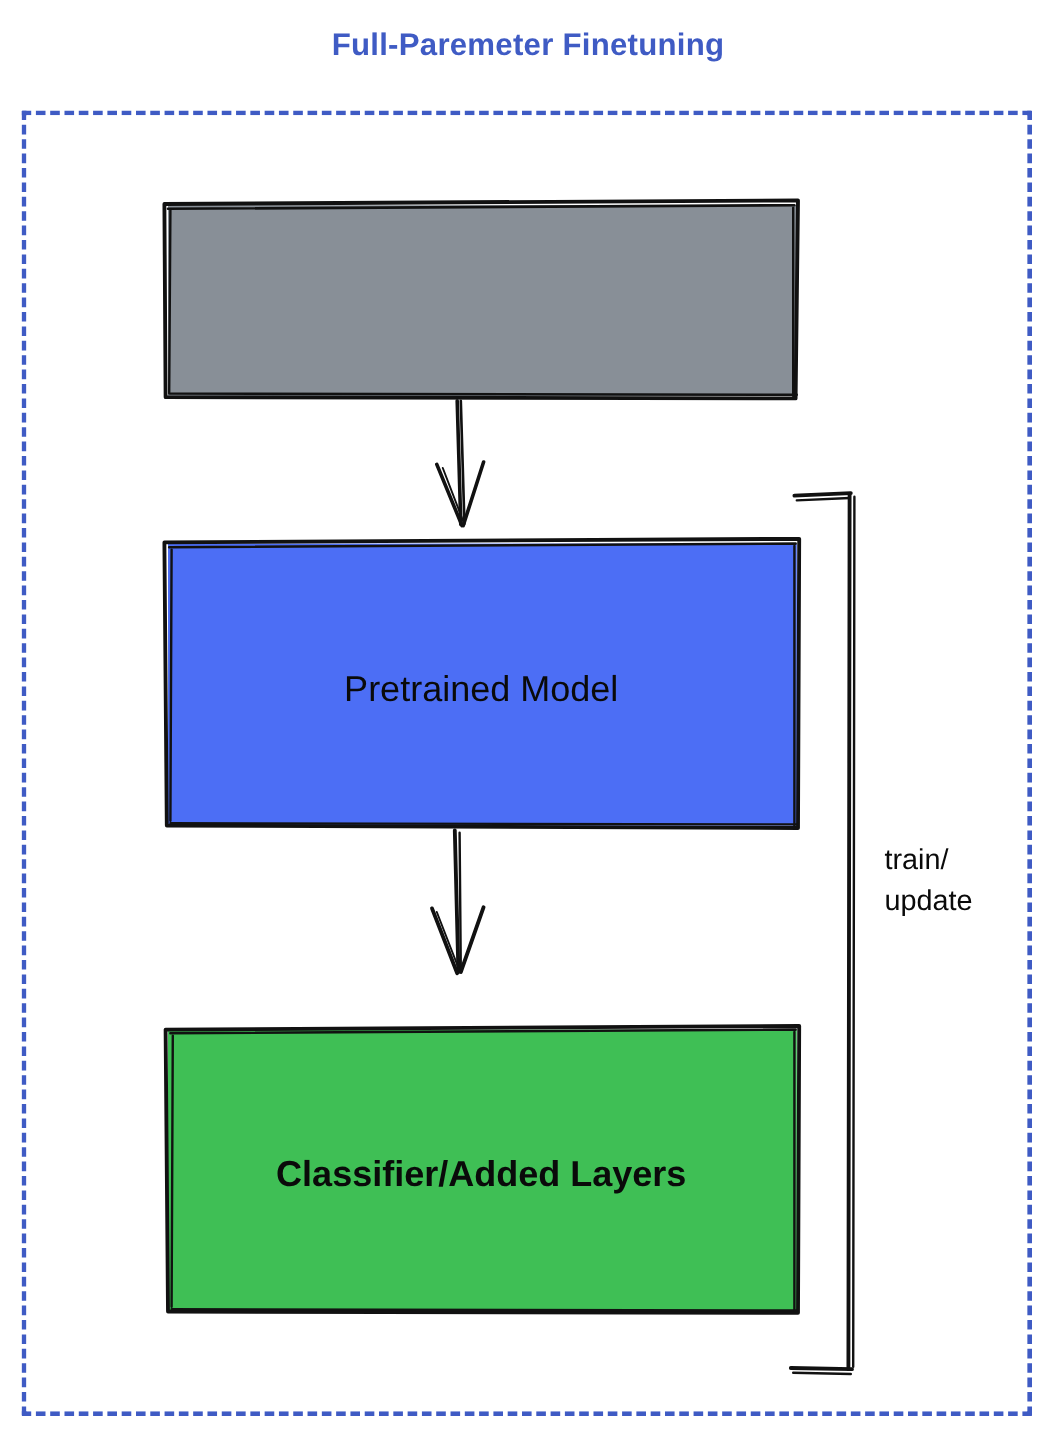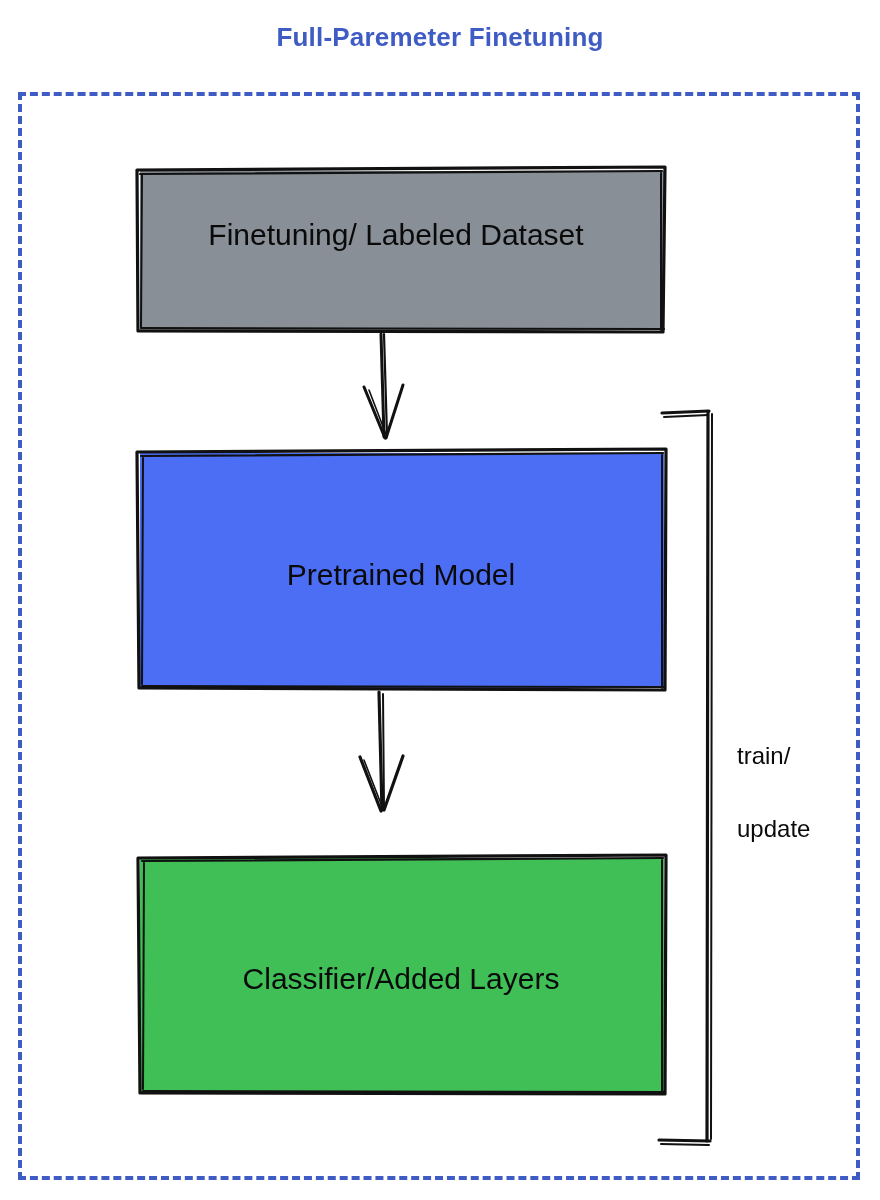--- a/index.html
+++ b/index.html
@@ -77,33 +77,34 @@
     left: 137px;
     top: 558px;
     width: 528px;
     text-align: center;
   }
   .label-classifier {
     left: 137px;
     top: 962px;
     width: 528px;
     text-align: center;
+    font-weight: bold;
   }
 
   
   .edge-label {
     position: absolute;
     left: 737px;
     top: 700px;
     font-size: 24px;
     color: #0a0a0a;
     line-height: 1.42;
     white-space: nowrap;
   }
-  .edge-label div { display: block; margin-top: 39px; }
+  .edge-label div { display: block; }
 </style>
 </head>
 <body>
 
 <div id="diagram-root">
 
   <div class="title">Full-Paremeter Finetuning</div>
 
   <div class="outer-frame"></div>
 
@@ -160,21 +161,20 @@
 
       <path d="M708 412 L707 1141" fill="none" stroke="#111111" stroke-width="3.2" stroke-linecap="round"></path>
       <path d="M712 414 L711 1139" fill="none" stroke="#111111" stroke-width="2" stroke-linecap="round"></path>
 
       <path d="M659 1140 L710 1141" fill="none" stroke="#111111" stroke-width="3.2" stroke-linecap="round"></path>
       <path d="M661 1144 L709 1145" fill="none" stroke="#111111" stroke-width="2" stroke-linecap="round"></path>
     </g>
 
   </svg>
 
-  <div class="node-label label-dataset">Finetuning/ Labeled Dataset</div>
 
   <div class="node-label label-pretrained">Pretrained Model</div>
 
   <div class="node-label label-classifier">Classifier/Added Layers</div>
 
   <div class="edge-label">
     <div>train/</div>
     <div>update</div>
   </div>
 

